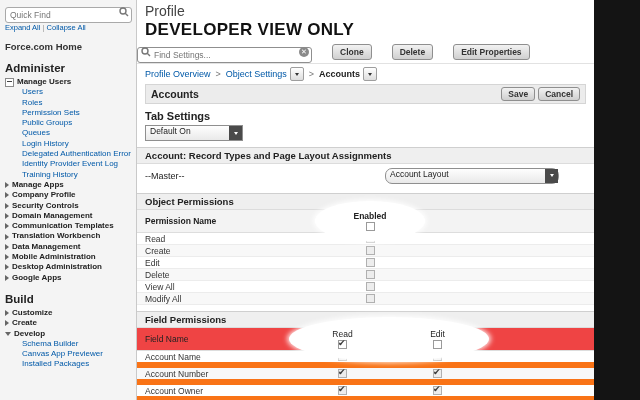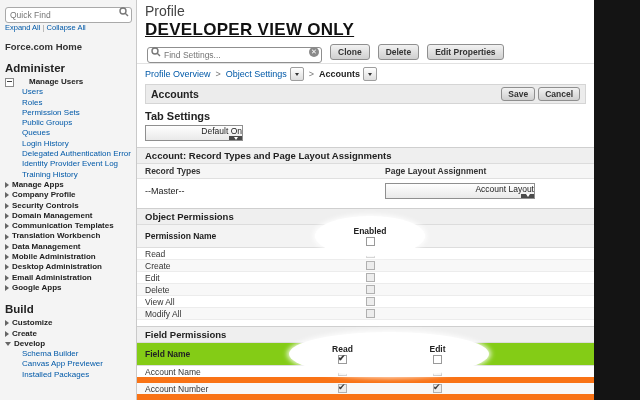--- a/index.html
+++ b/index.html
@@ -12,36 +12,36 @@
            border-right:1px solid #c9c9c9;padding:4px 4px 0 5px;overflow:hidden;}
   .qf{position:relative;height:16px;}
   .qf input{width:100%;height:16px;box-sizing:border-box;border:1px solid #a9a9a9;border-radius:3px;
             font-size:8.5px;padding:0 15px 0 4px;color:#666;background:#fff;font-family:inherit;outline:none;}
   .qf .mag{position:absolute;right:3px;top:3px;width:10px;height:10px;}
   .expand-links{font-size:7.5px;margin-top:3px;color:#999;}
   .lnk{color:#0159a8;cursor:pointer;}
   .home{font-size:9.5px;font-weight:bold;color:#333;margin-top:9px;cursor:pointer;}
   .side-h{font-size:11.5px;font-weight:bold;color:#222;margin-top:10px;margin-bottom:3px;}
   .tree{font-size:8px;line-height:10.3px;}
-  .node-parent{display:flex;align-items:center;gap:15px;color:#222;font-weight:bold;cursor:pointer;white-space:nowrap;}
+  .node-parent{display:flex;align-items:center;gap:3px;color:#222;font-weight:bold;cursor:pointer;white-space:nowrap;}
   .minus-box{width:7px;height:7px;min-width:7px;border:1px solid #8a8a8a;background:#fff;position:relative;display:inline-block;}
   .minus-box:after{content:"";position:absolute;left:1px;right:1px;top:2px;height:1px;background:#444;}
   .child{padding-left:14px;color:#0159a8;white-space:nowrap;overflow:hidden;cursor:pointer;}
   .child .lbl{padding:0 3px;}
   .child.selected .lbl{background:#49799f;color:#fff;}
   .group{display:flex;align-items:center;gap:3px;color:#222;font-weight:bold;white-space:nowrap;cursor:pointer;}
   .tri-r{width:0;height:0;border-left:4px solid #666;border-top:3px solid transparent;border-bottom:3px solid transparent;display:inline-block;}
   .tri-d{width:0;height:0;border-top:4px solid #666;border-left:3px solid transparent;border-right:3px solid transparent;display:inline-block;}
 
   
   .main{flex:1;position:relative;background:#fff;overflow:hidden;}
   .head-block{padding:3px 8px 0 8px;}
   .eyebrow{font-size:14px;color:#444;}
-  .title{font-size:17px;font-weight:bold;color:#111;letter-spacing:.3px;margin-top:1px;text-decoration:underline;}
-  .toolbar{display:flex;align-items:center;gap:8px;margin:4px 10px 0;}
+  .title{font-size:17px;font-weight:bold;color:#111;letter-spacing:.3px;margin-top:1px;}
+  .toolbar{display:flex;align-items:center;gap:20px;margin:4px 0 0;}
   .find{position:relative;width:175px;height:16px;}
   .find input{width:100%;height:16px;box-sizing:border-box;border:1px solid #8f8f8f;border-radius:3px;
               font-size:8.5px;padding:0 16px;color:#666;font-family:inherit;outline:none;}
   .find .mag{position:absolute;left:4px;top:3px;width:10px;height:10px;}
   .find .clear{position:absolute;right:3px;top:3px;width:10px;height:10px;border-radius:50%;background:#8a8a8a;
                color:#fff;font-size:7px;line-height:10px;text-align:center;cursor:pointer;}
   .btn{font-size:8.5px;font-weight:bold;color:#333;background:linear-gradient(#f2f2f2,#cfcfcf);
        border:1px solid #8f8f8f;border-radius:3px;padding:2px 7px;cursor:pointer;font-family:inherit;}
   .btn.sm{padding:1px 6px;}
   .hr{border-bottom:1px solid #e2e2e2;margin-top:3px;}
@@ -51,40 +51,40 @@
   .crumb-strong{color:#222;font-weight:bold;}
   .dd-mini{width:12px;height:12px;border:1px solid #9e9e9e;border-radius:2px;background:linear-gradient(#fff,#ddd);
            display:inline-flex;align-items:center;justify-content:center;cursor:pointer;margin-left:-2px;}
   .car{width:0;height:0;border-top:3px solid #333;border-left:2.5px solid transparent;border-right:2.5px solid transparent;}
   .accounts-bar{margin:3px 8px 0;background:#ececec;border:1px solid #d5d5d5;height:20px;box-sizing:border-box;
                 display:flex;align-items:center;justify-content:space-between;padding:0 5px;}
   .accounts-title{font-size:10.5px;font-weight:bold;color:#222;}
   .bar-btns{display:flex;gap:3px;}
   .tab-label{margin:6px 8px 0;font-size:11px;font-weight:bold;color:#222;}
   .select{height:16px;border:1px solid #8f8f8f;background:linear-gradient(#fefefe,#e9e9e9);
-          display:flex;align-items:flex-end;justify-content:space-between;box-sizing:border-box;cursor:pointer;flex-direction:column;}
+          display:flex;align-items:flex-start;justify-content:space-between;box-sizing:border-box;cursor:pointer;}
   .select .val{font-size:8.5px;color:#222;padding-left:4px;white-space:nowrap;}
   .select .arrow{width:13px;height:100%;background:#4a4a4a;display:flex;align-items:center;justify-content:center;}
   .car-w{width:0;height:0;border-top:3px solid #fff;border-left:2.5px solid transparent;border-right:2.5px solid transparent;}
   .tab-select{width:98px;margin:3px 8px 0;}
-  .rt-select{width:150px;}
+  .rt-select{width:174px;border-radius:7px;}
   .section-bar{margin-top:6px;background:#efefef;border-top:1px solid #cfcfcf;border-bottom:1px solid #dcdcdc;
                padding:2px 8px;font-size:9.5px;font-weight:bold;color:#222;}
   .rt-head{display:grid;grid-template-columns:240px 1fr;background:#f6f6f6;border-bottom:1px solid #e0e0e0;
            padding:2px 8px;font-size:8.5px;font-weight:bold;color:#333;}
   .rt-row{display:grid;grid-template-columns:240px 1fr;padding:2px 8px;font-size:9px;align-items:center;height:19px;}
   .op-head{position:relative;display:grid;grid-template-columns:165px 120px 1fr;background:#f3f3f3;
            border-bottom:1px solid #ddd;padding:0 8px;height:22px;align-items:center;font-size:8.5px;font-weight:bold;}
   .op-row{display:grid;grid-template-columns:165px 120px 1fr;padding:0 8px;height:11px;align-items:center;
           font-size:8.5px;border-bottom:1px solid #ececec;color:#333;}
   .op-row.alt{background:#f8f8f8;}
   .cc{display:flex;flex-direction:column;align-items:center;gap:1px;}
   .ctr{display:flex;justify-content:center;}
-  .fp-head{position:relative;display:grid;grid-template-columns:150px 95px 95px 1fr;background:#84cc16;
-           border-bottom:1px solid #ddd;padding:0 8px;height:22px;align-items:center;font-size:8.5px;font-weight:bold;}
+  .fp-head{position:relative;display:grid;grid-template-columns:150px 95px 95px 1fr;background:#ef4444;
+           border-bottom:1px solid #ddd;padding:0 8px;height:22px;align-items:center;font-size:8.5px;font-weight:normal;}
   .fp-row{display:grid;grid-template-columns:150px 95px 95px 1fr;padding:0 8px;height:11px;align-items:center;
           font-size:8.5px;border-bottom:6px solid #f97316;color:#333;}
   .fp-row.alt{background:#f8f8f8;}
   .z{position:relative;z-index:2;}
   .op-ellipse{position:absolute;left:178px;top:50%;transform:translateY(-50%);width:110px;height:40px;
               border-radius:50%;background:#fff;z-index:1;box-shadow:0 0 5px 2px rgba(255,255,255,.85);}
   .fp-ellipse{position:absolute;left:152px;top:50%;transform:translateY(-50%);width:200px;height:44px;
               border-radius:50%;background:#fff;z-index:1;box-shadow:0 0 5px 2px rgba(255,255,255,.85);}
   .checkbox{width:9px;height:9px;min-width:9px;border:1px solid #9a9a9a;background:#fff;box-sizing:border-box;
             position:relative;display:inline-block;cursor:pointer;}
@@ -159,24 +159,20 @@
         <div class="group">
             <span class="tri-r"></span>
             <span>Mobile Administration</span>
           </div>
         <div class="group">
             <span class="tri-r"></span>
             <span>Desktop Administration</span>
           </div>
         <div class="group">
             <span class="tri-r"></span>
-            <span>Email Administration</span>
-          </div>
-        <div class="group">
-            <span class="tri-r"></span>
             <span>Google Apps</span>
           </div>
       </div>
 
       <div class="side-h">Build</div>
       <div class="tree">
         <div class="group">
             <span class="tri-r"></span>
             <span>Customize</span>
           </div>
@@ -239,24 +235,20 @@
 
       <div class="tab-label">Tab Settings</div>
       <div class="select tab-select">
         <span class="val">Default On</span>
         <span class="arrow">
             <span class="car-w"></span>
           </span>
       </div>
 
       <div class="section-bar">Account: Record Types and Page Layout Assignments</div>
-      <div class="rt-head">
-        <span>Record Types</span>
-        <span>Page Layout Assignment</span>
-      </div>
       <div class="rt-row">
         <span>--Master--</span>
         <span class="select rt-select">
           <span class="val">Account Layout</span>
           <span class="arrow">
               <span class="car-w"></span>
             </span>
         </span>
       </div>
 

